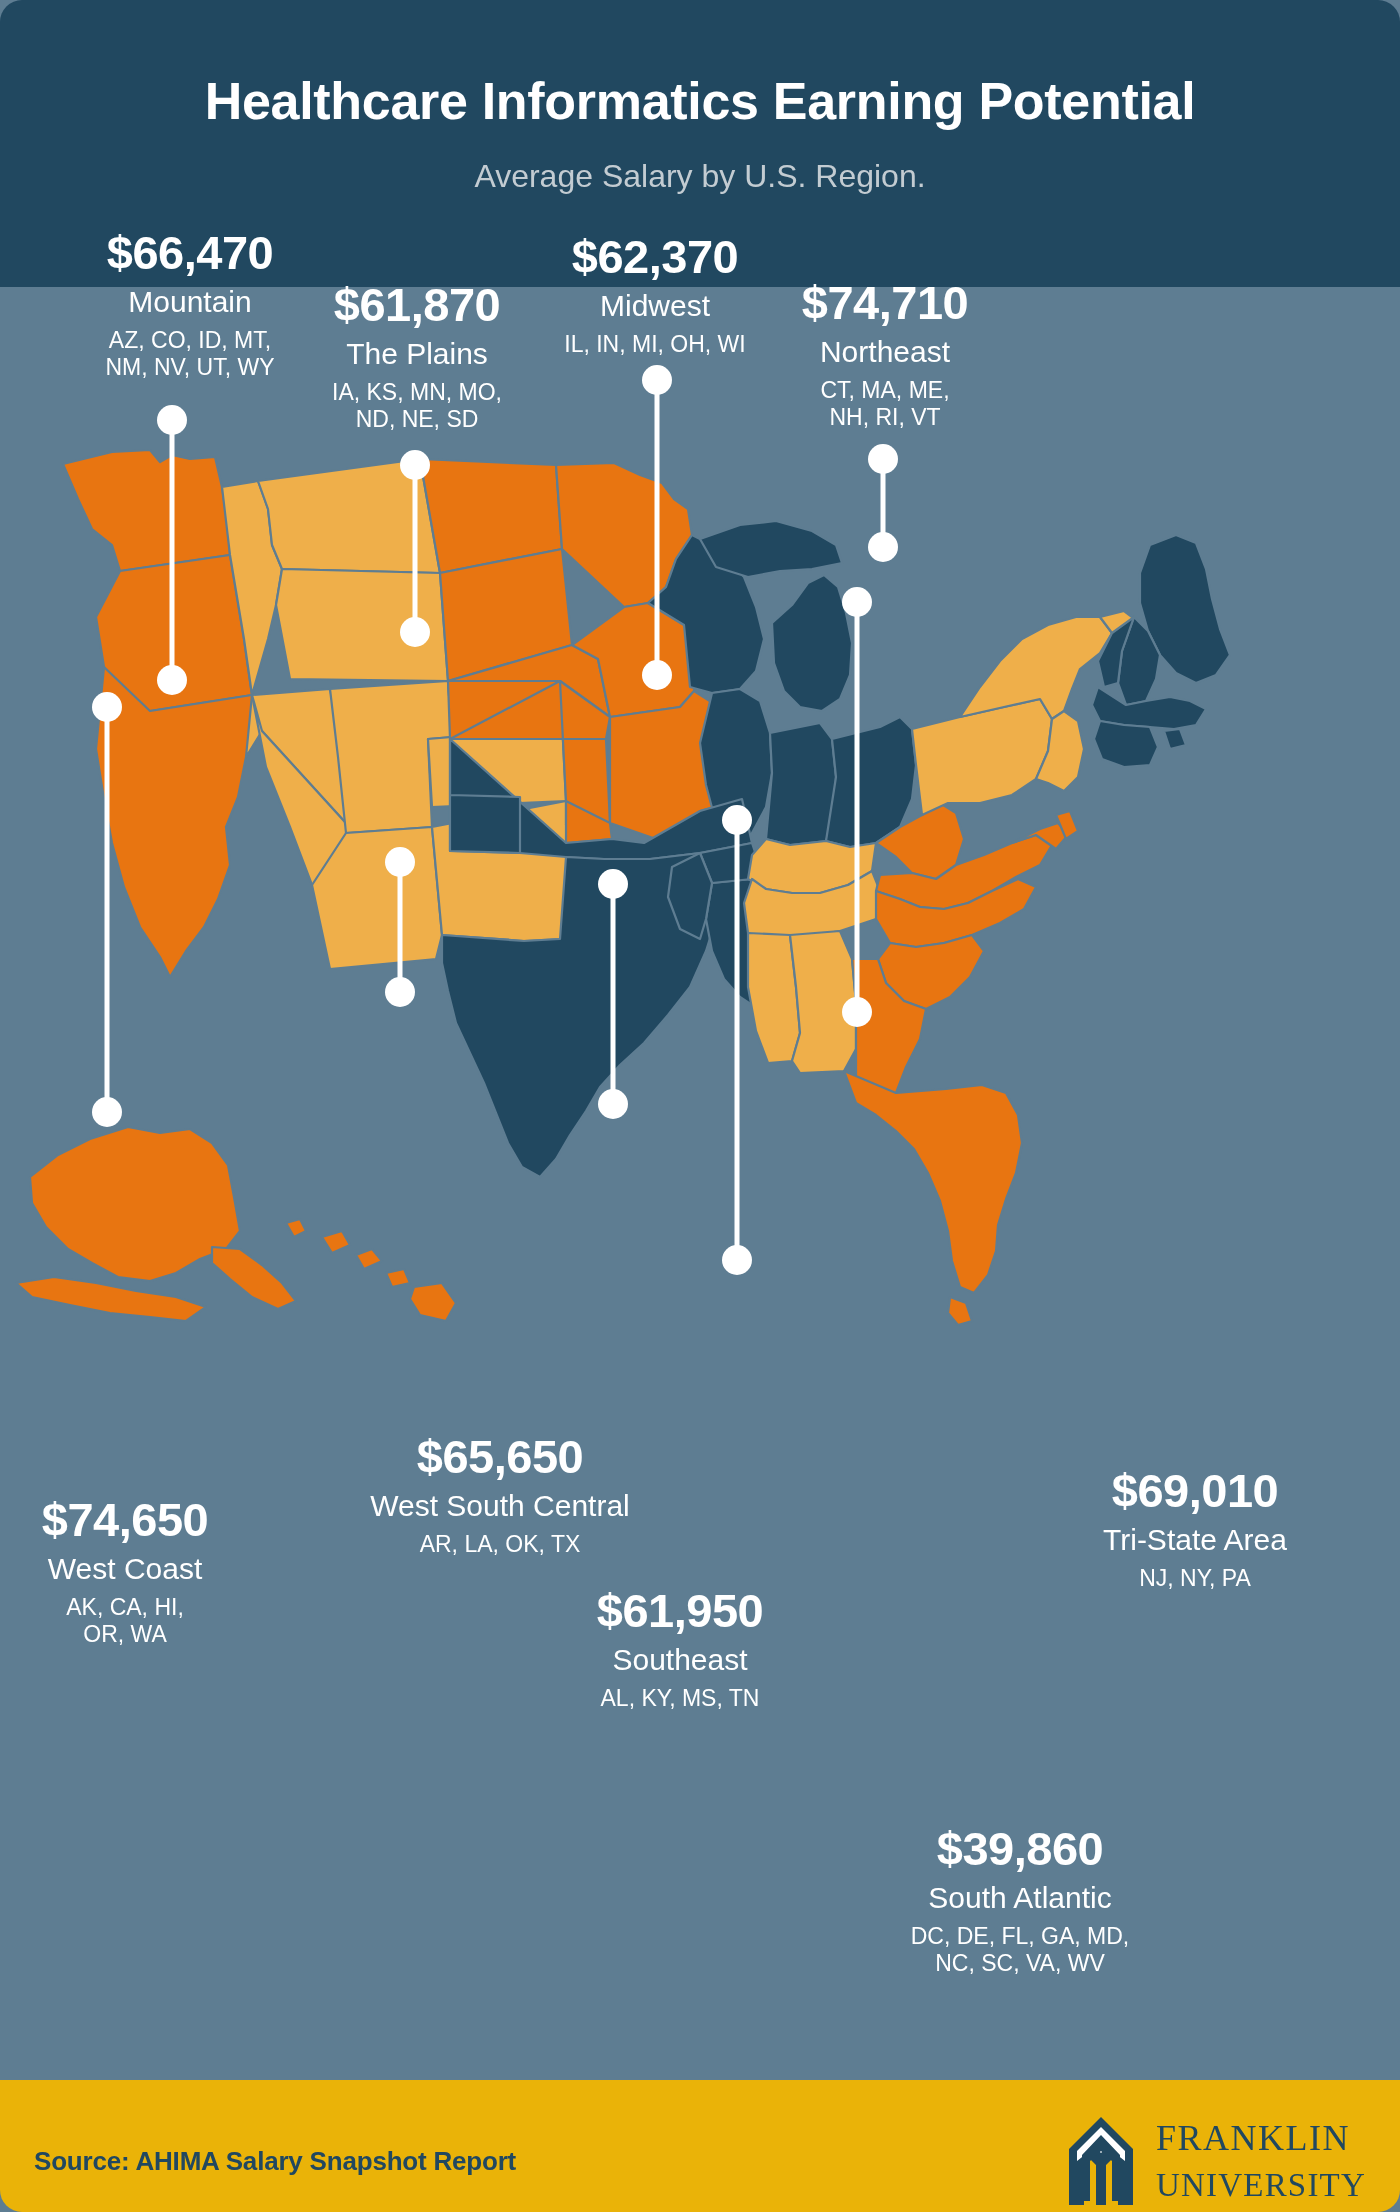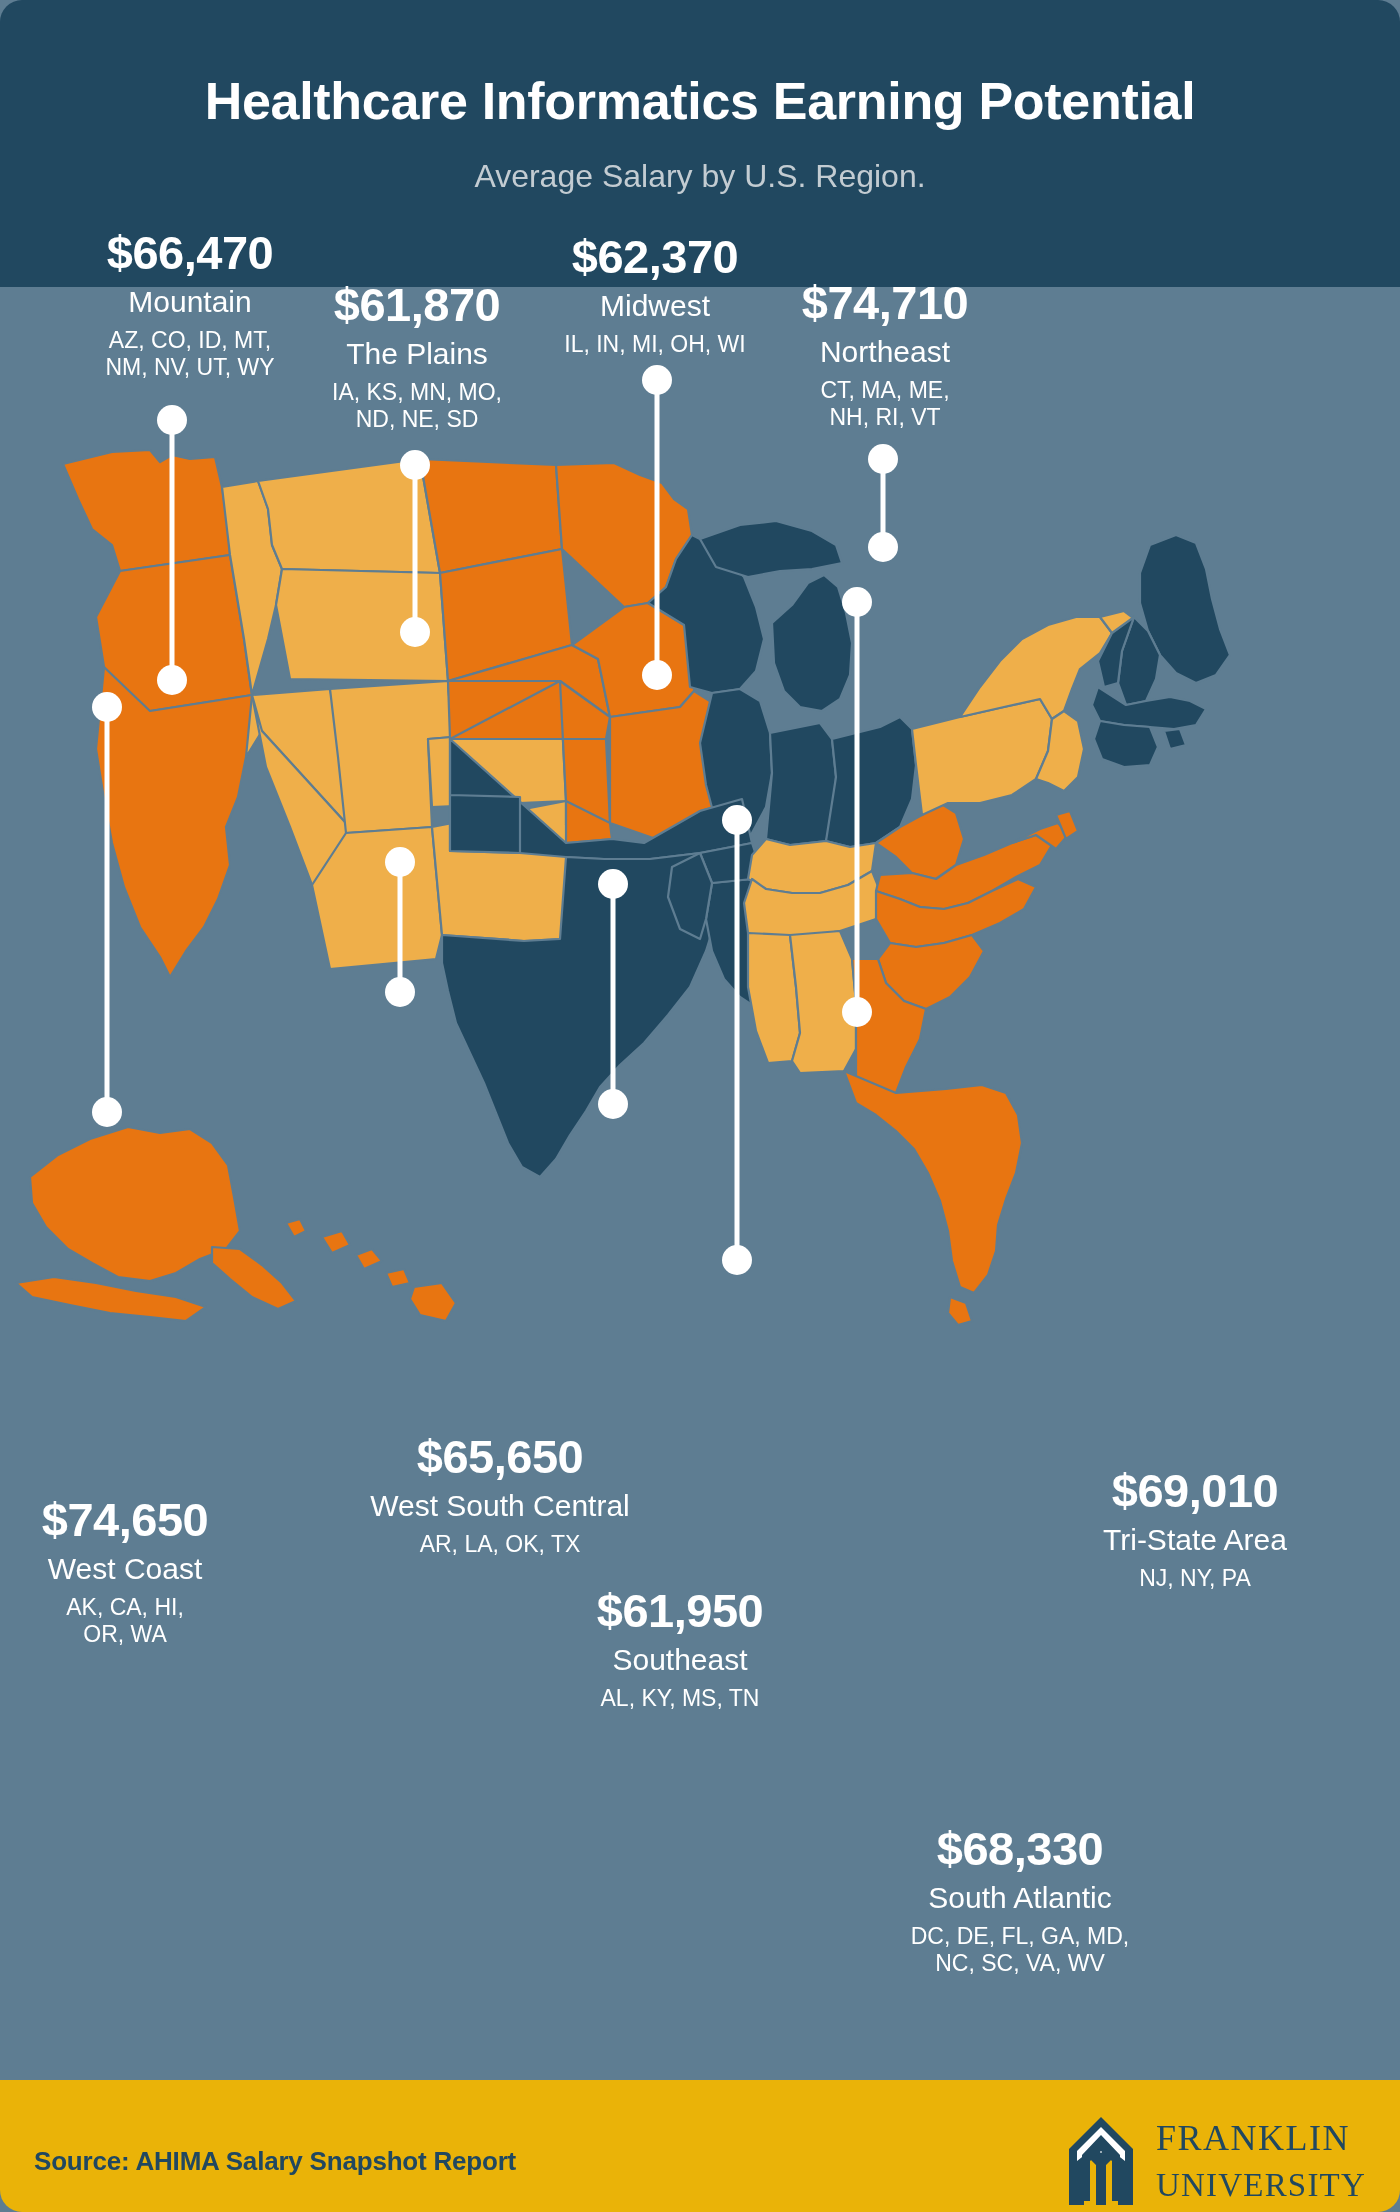--- a/index.html
+++ b/index.html
@@ -384,21 +384,21 @@
     <p class="states">AL, KY, MS, TN</p>
   </div>
 
   <div class="callout" style="left:1000px;top:1466px;width:390px;">
     <p class="amount">$69,010</p>
     <p class="region">Tri-State Area</p>
     <p class="states">NJ, NY, PA</p>
   </div>
 
   <div class="callout" style="left:790px;top:1824px;width:460px;">
-    <p class="amount">$68,330</p>
+    <p class="amount">$39,860</p>
     <p class="region">South Atlantic</p>
     <p class="states">DC, DE, FL, GA, MD,</p>
     <p class="states">NC, SC, VA, WV</p>
   </div>
 
   <div class="footer">
     <div class="footer-source">Source: AHIMA Salary Snapshot Report</div>
     <div class="logo">
       <svg class="logo-mark" viewBox="0 0 78 92">
         <path d="M39,2 L71,34 L71,90 L56,90 L56,50 L50,44 L44,50 L44,90 L34,90

